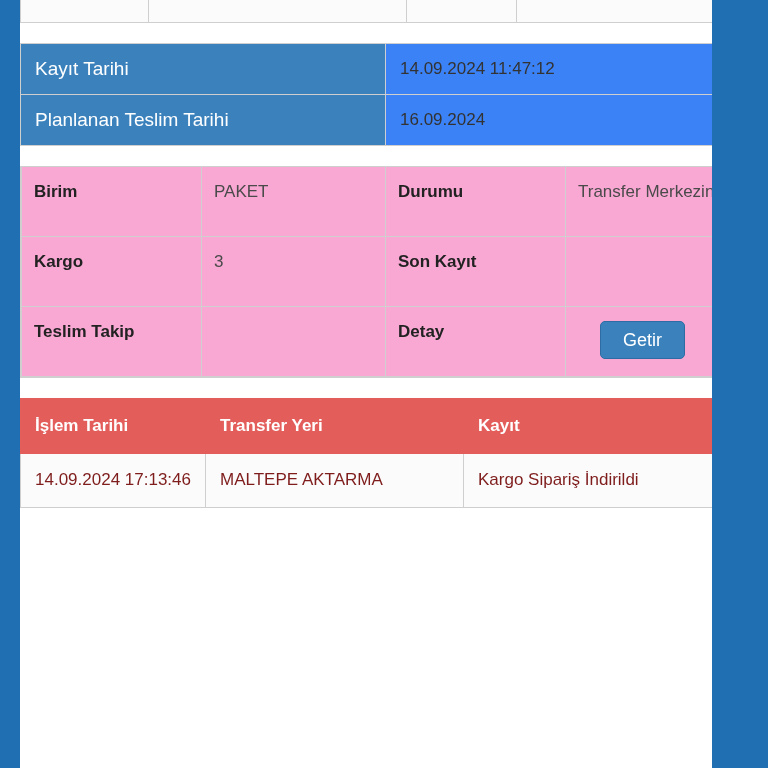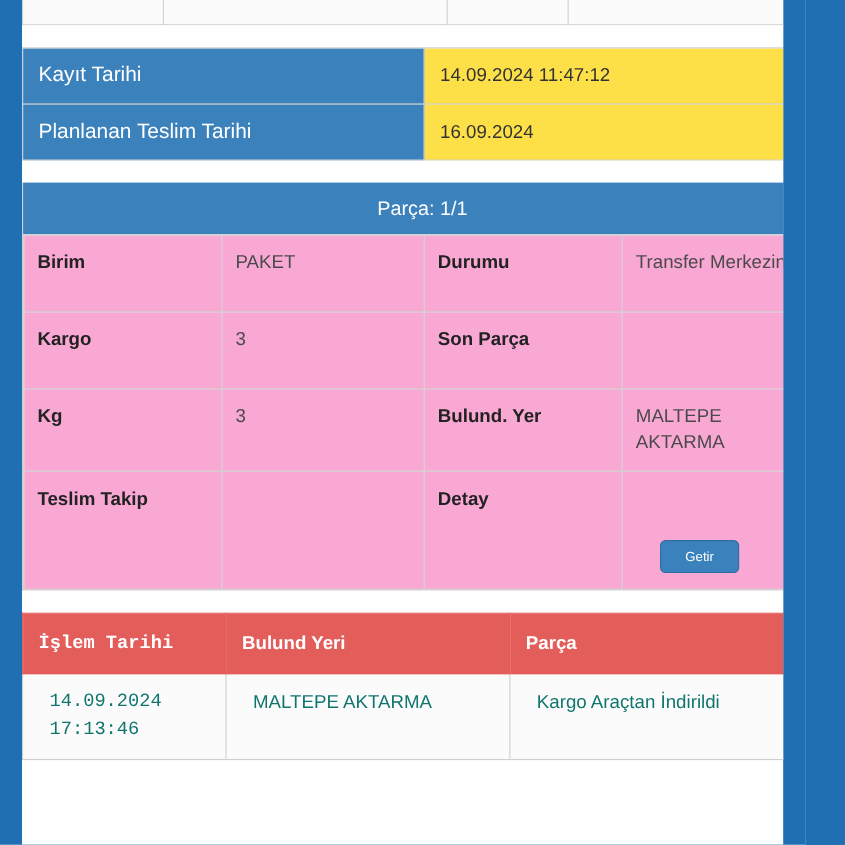--- a/index.html
+++ b/index.html
@@ -49,21 +49,21 @@
   .info-table td { border: 1px solid #cfcfcf; }
   .info-label {
     background: #3b82bd;
     color: #ffffff;
     font-size: 19px;
     padding: 14px 14px;
     width: 365px;
     border-color: #3b82bd;
   }
   .info-value {
-    background: #fde047;
+    background: #3b82f6;
     color: #333333;
     font-size: 17px;
     padding: 14px 14px;
   }
 
   
   .panel {
     width: 728px;
     border: 1px solid #cfcfcf;
     border-top: none;
@@ -97,52 +97,51 @@
     color: #4a4a4a;
     width: 184px;
   }
   .panel-table tr { height: 70px; }
   .getir-btn {
     display: inline-block;
     background: #3b82bd;
     color: #ffffff;
     border: 1px solid #2d6da3;
     border-radius: 5px;
-    font-size: 12px;
+    font-size: 18px;
     padding: 6px 22px;
     cursor: pointer;
     margin-left: 22px;
-    margin-top: 48px;
   }
 
   
   .hist-table {
     width: 728px;
     border-collapse: collapse;
     table-layout: fixed;
   }
   .hist-table th {
     background: #e35d5b;
     color: #ffffff;
     font-size: 17px;
     text-align: left;
     padding: 17px 14px;
     border: 1px solid #e35d5b;
     font-weight: bold;
   }
   .hist-table td {
     background: #fbfbfb;
-    color: #0f766e;
-    font-size: 17px;
-    padding: 14px 24px;
+    color: #7f1d1d;
+    font-size: 17px;
+    padding: 14px 14px;
     border: 1px solid #cfcfcf;
     vertical-align: top;
     line-height: 1.45;
   }
-  .col-a { width: 185px; font-family: Liberation Mono, monospace; }
+  .col-a { width: 185px; }
   .col-b { width: 258px; }
   .col-c { width: 285px; }
 </style>
 </head>
 <body>
 
 <div id="page">
   <div class="inner">
 
     <table class="top-table">
@@ -167,64 +166,57 @@
       <tr>
         <td class="info-label">Planlanan Teslim Tarihi</td>
         <td class="info-value">16.09.2024</td>
       </tr>
     </tbody>
       </table>
 
     <div class="gap"></div>
 
     <div class="panel">
-      <div class="panel-head">Parça: 1/1</div>
       <table class="panel-table">
         <tbody>
             <tr>
           <td class="k">Birim</td>
           <td class="v">PAKET</td>
           <td class="k">Durumu</td>
           <td class="v">Transfer Merkezinde</td>
         </tr>
         <tr>
           <td class="k">Kargo</td>
           <td class="v">3</td>
-          <td class="k">Son Parça</td>
+          <td class="k">Son Kayıt</td>
           <td class="v"></td>
-        </tr>
-        <tr>
-          <td class="k">Kg</td>
-          <td class="v">3</td>
-          <td class="k">Bulund. Yer</td>
-          <td class="v">MALTEPE AKTARMA</td>
         </tr>
         <tr>
           <td class="k">Teslim Takip</td>
           <td class="v"></td>
           <td class="k">Detay</td>
           <td class="v">
             <span class="getir-btn">Getir</span>
           </td>
         </tr>
       </tbody>
         </table>
     </div>
 
     <div class="gap"></div>
 
     <table class="hist-table">
       <tbody>
           <tr>
         <th class="col-a">İşlem Tarihi</th>
-        <th class="col-b">Bulund Yeri</th>
-        <th class="col-c">Parça</th>
+        <th class="col-b">Transfer Yeri</th>
+        <th class="col-c">Kayıt</th>
       </tr>
       <tr>
         <td class="col-a">14.09.2024 17:13:46</td>
         <td class="col-b">MALTEPE AKTARMA</td>
-        <td class="col-c">Kargo Araçtan İndirildi</td>
+        <td class="col-c">Kargo Sipariş İndirildi</td>
       </tr>
     </tbody>
       </table>
 
   </div>
 </div>
 
 </body></html>

